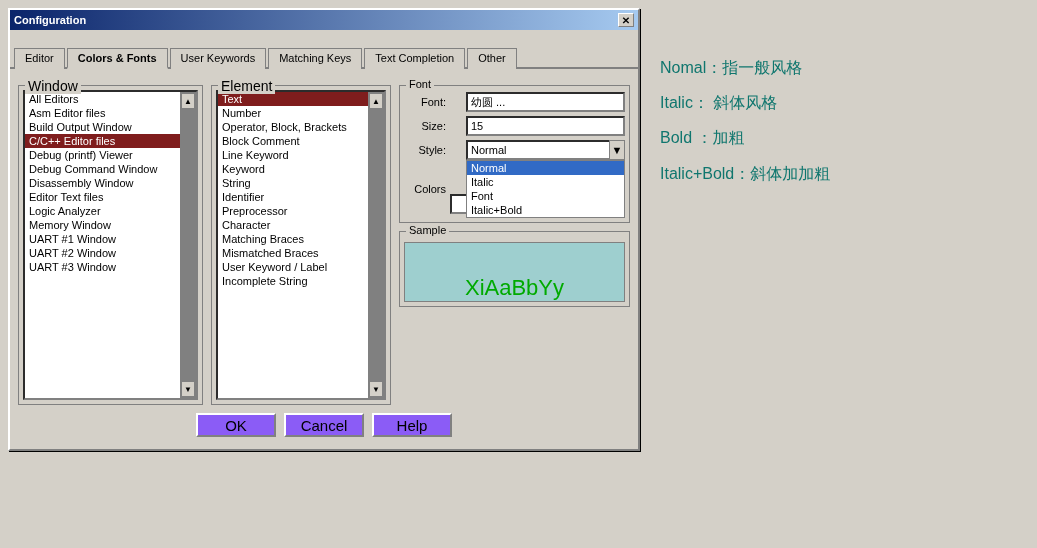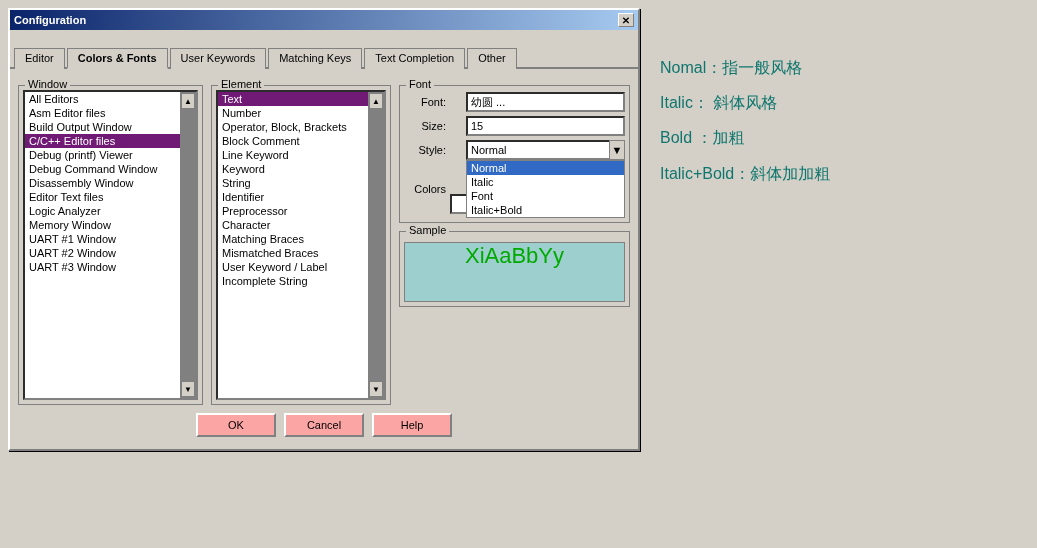--- a/index.html
+++ b/index.html
@@ -84,39 +84,39 @@
       padding: 4px;
       position: relative;
       margin-top: 8px;
     }
     .group-label {
       position: absolute;
       top: -8px;
       left: 6px;
       background: #d4d0c8;
       padding: 0 3px;
-      font-size: 11px;
+      font-size: 14px;
     }
     .window-panel {
       width: 185px;
     }
     .element-panel {
       width: 180px;
     }
     .font-panel {
       flex: 1;
     }
     .listbox-item {
       padding: 1px 4px;
       cursor: default;
       white-space: nowrap;
       overflow: hidden;
     }
     .listbox-item.selected {
-      background: #701a75;
+      background: #7f1d1d;
       color: #fff;
     }
     .font-row {
       display: flex;
       align-items: center;
       margin-bottom: 4px;
       gap: 20px;
     }
     .font-label {
       width: 42px;
@@ -191,42 +191,42 @@
       display: flex;
       align-items: center;
       justify-content: center;
       cursor: pointer;
     }
     .sample-box {
       border: 1px solid #808080;
       background: #9ecfcf;
       height: 60px;
       display: flex;
-      align-items: flex-start;
+      align-items: flex-end;
       justify-content: center;
       font-size: 22px;
       color: #00aa00;
       font-weight: normal;
       margin-top: 4px;
     }
     .buttons-row {
       display: flex;
       justify-content: center;
       gap: 8px;
       padding: 8px 0 4px;
     }
     .btn {
       width: 80px;
       height: 24px;
-      background: #fca5a5;
+      background: #8b5cf6;
       border: 2px solid #808080;
       border-top-color: #fff;
       border-left-color: #fff;
       cursor: pointer;
-      font-size: 11px;
+      font-size: 15px;
       display: flex;
       align-items: center;
       justify-content: center;
     }
     
     .annotation {
       position: absolute;
       top: 50px;
       left: 660px;
       font-size: 16px;

